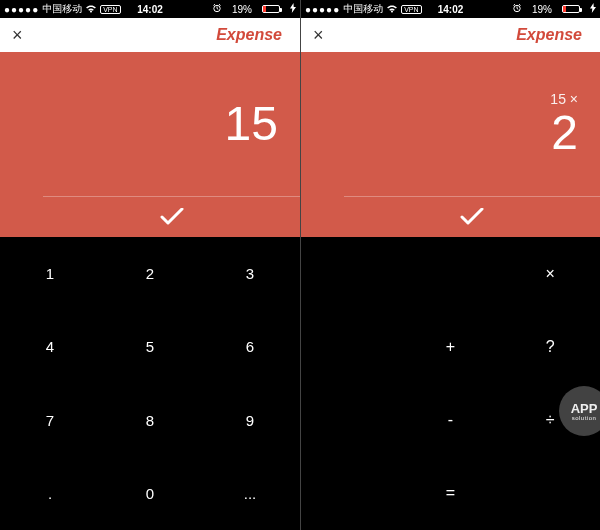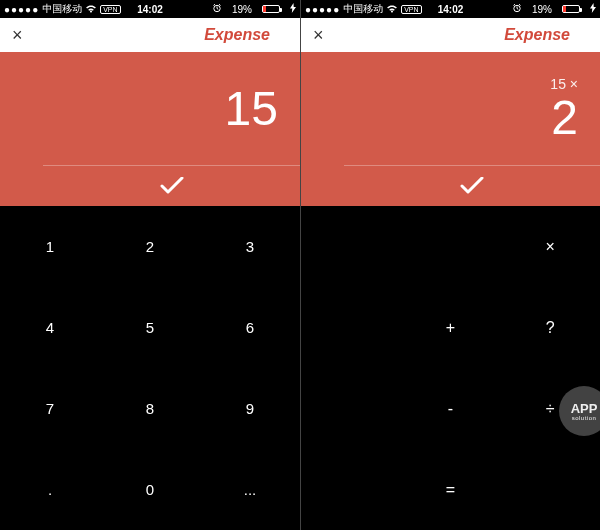--- a/index.html
+++ b/index.html
@@ -66,33 +66,33 @@
     height: 34px;
     background: #fff;
     display: flex;
     align-items: center;
     padding: 0 12px;
     position: relative;
   }
   .nav-close { font-size: 18px; color: #333; }
   .nav-title {
     position: absolute;
-    right: 30px;
+    right: 18px;
     color: #d24a3b;
     font-weight: 700;
     font-style: italic;
     font-size: 16px;
   }
 
   .display {
     background: #d25a4a;
     color: #fff;
     display: flex;
     flex-direction: column;
-    height: 154px;
+    height: 185px;
     position: relative;
     padding-left: 43px;
   }
   .display-top {
     flex: 1;
     display: flex;
     flex-direction: column;
     justify-content: center;
     align-items: flex-end;
     padding: 10px 22px;

